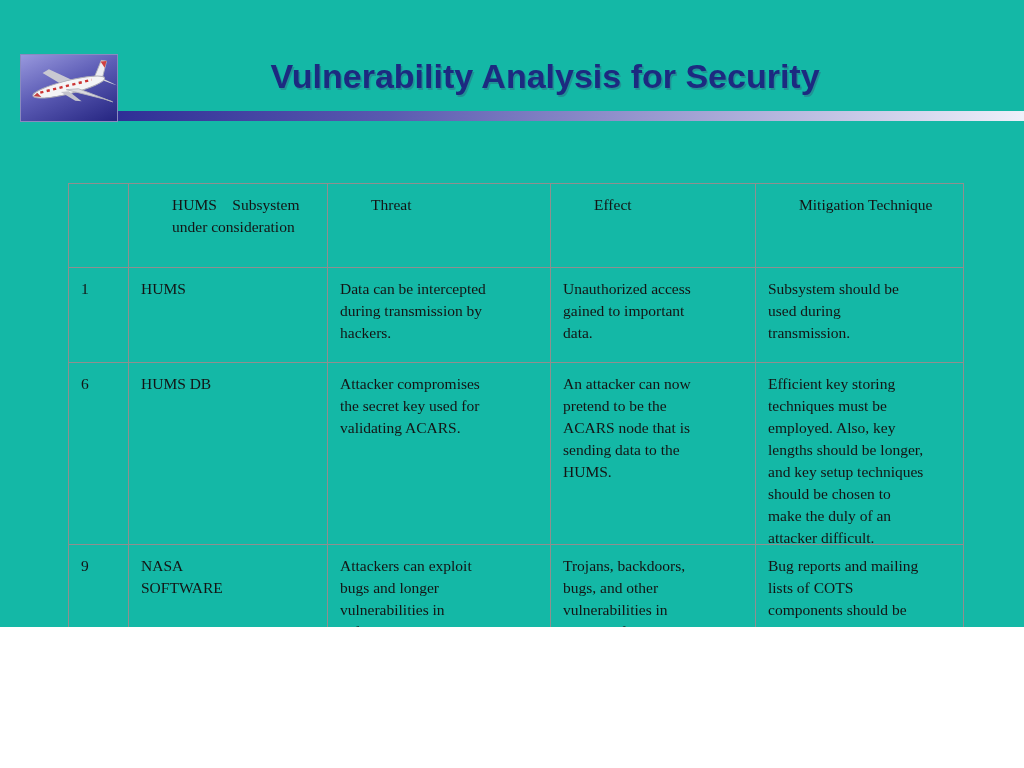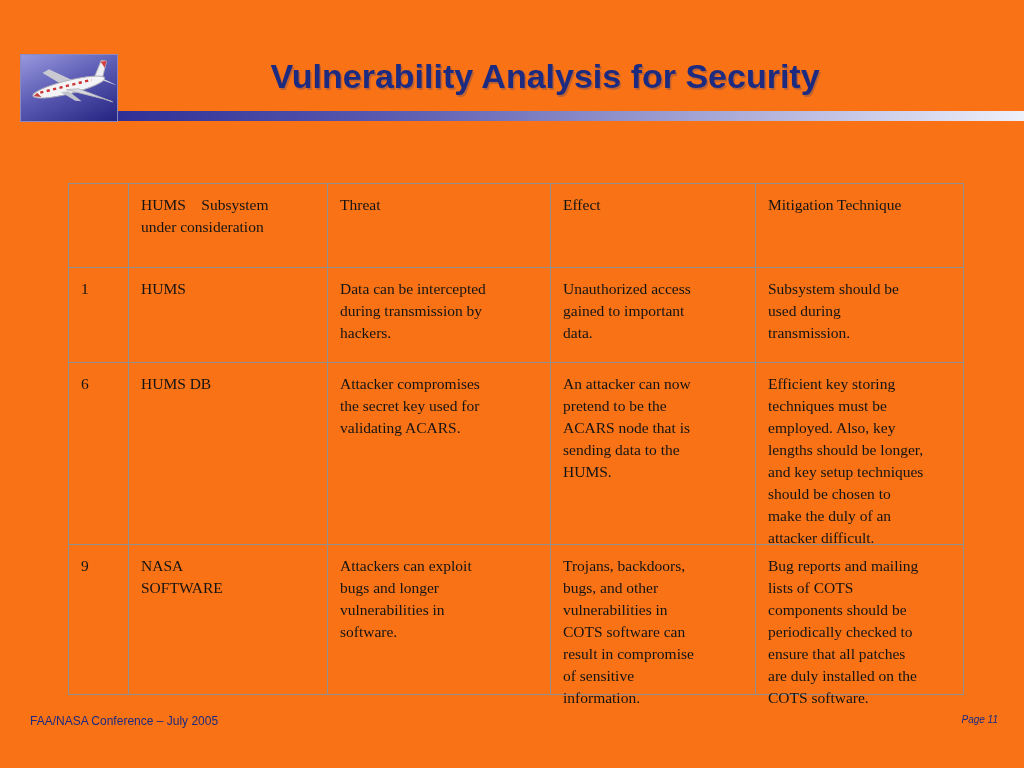--- a/index.html
+++ b/index.html
@@ -1,16 +1,16 @@
 <!DOCTYPE html>
 <html><head>
 <meta charset="utf-8">
 <style>
   html,body{margin:0;padding:0;background:#ffffff;}
-  .slide{position:relative;width:1024px;height:768px;background:#f97316;overflow:hidden;
+  .slide{position:relative;width:1024px;height:627px;background:#14b8a6;overflow:hidden;
          font-family:"Liberation Serif", serif;color:#111111;}
 
   
   .logo{position:absolute;left:20px;top:54px;width:98px;height:68px;
         background:linear-gradient(155deg,#9a9ade 0%,#5d5db6 45%,#23237f 100%);
         box-shadow:0 0 0 1px #8a8ac0 inset;}
   .logo svg{display:block;width:98px;height:68px;}
   .page-title{position:absolute;left:66px;top:57px;width:958px;text-align:center;
         font-family:"Liberation Sans", sans-serif;font-weight:bold;font-size:34px;
         color:#1c2a80;letter-spacing:0px;
@@ -18,21 +18,21 @@
   .title-rule{position:absolute;left:118px;top:111px;width:906px;height:10px;
         background:linear-gradient(90deg,#2f2f96 0%,#5a5ab0 30%,#9b9bd0 60%,#eef0fa 100%);}
 
   
   table.vuln{position:absolute;left:68px;top:183px;border-collapse:collapse;table-layout:fixed;
         font-size:15.5px;line-height:22px;color:#141414;}
   table.vuln td, table.vuln th{border:1px solid #8f8f8f;vertical-align:top;
         padding:10px 12px 0 12px;font-weight:normal;text-align:left;
         white-space:pre-wrap;overflow:visible;}
   .cc{overflow:visible;}
-  .hH{height:73px;}  
+  .hH{height:73px;margin-left:31px;}  
   .h1{height:84px;}  
   .h6{height:171px;} 
   .h9{height:139px;} 
 
   
   .footer-left{position:absolute;left:30px;top:714px;
         font-family:"Liberation Sans", sans-serif;font-size:12px;color:#1c2a80;}
   .footer-right{position:absolute;right:26px;top:714px;
         font-family:"Liberation Sans", sans-serif;font-size:10px;font-style:italic;color:#1c2a80;}
 </style>

